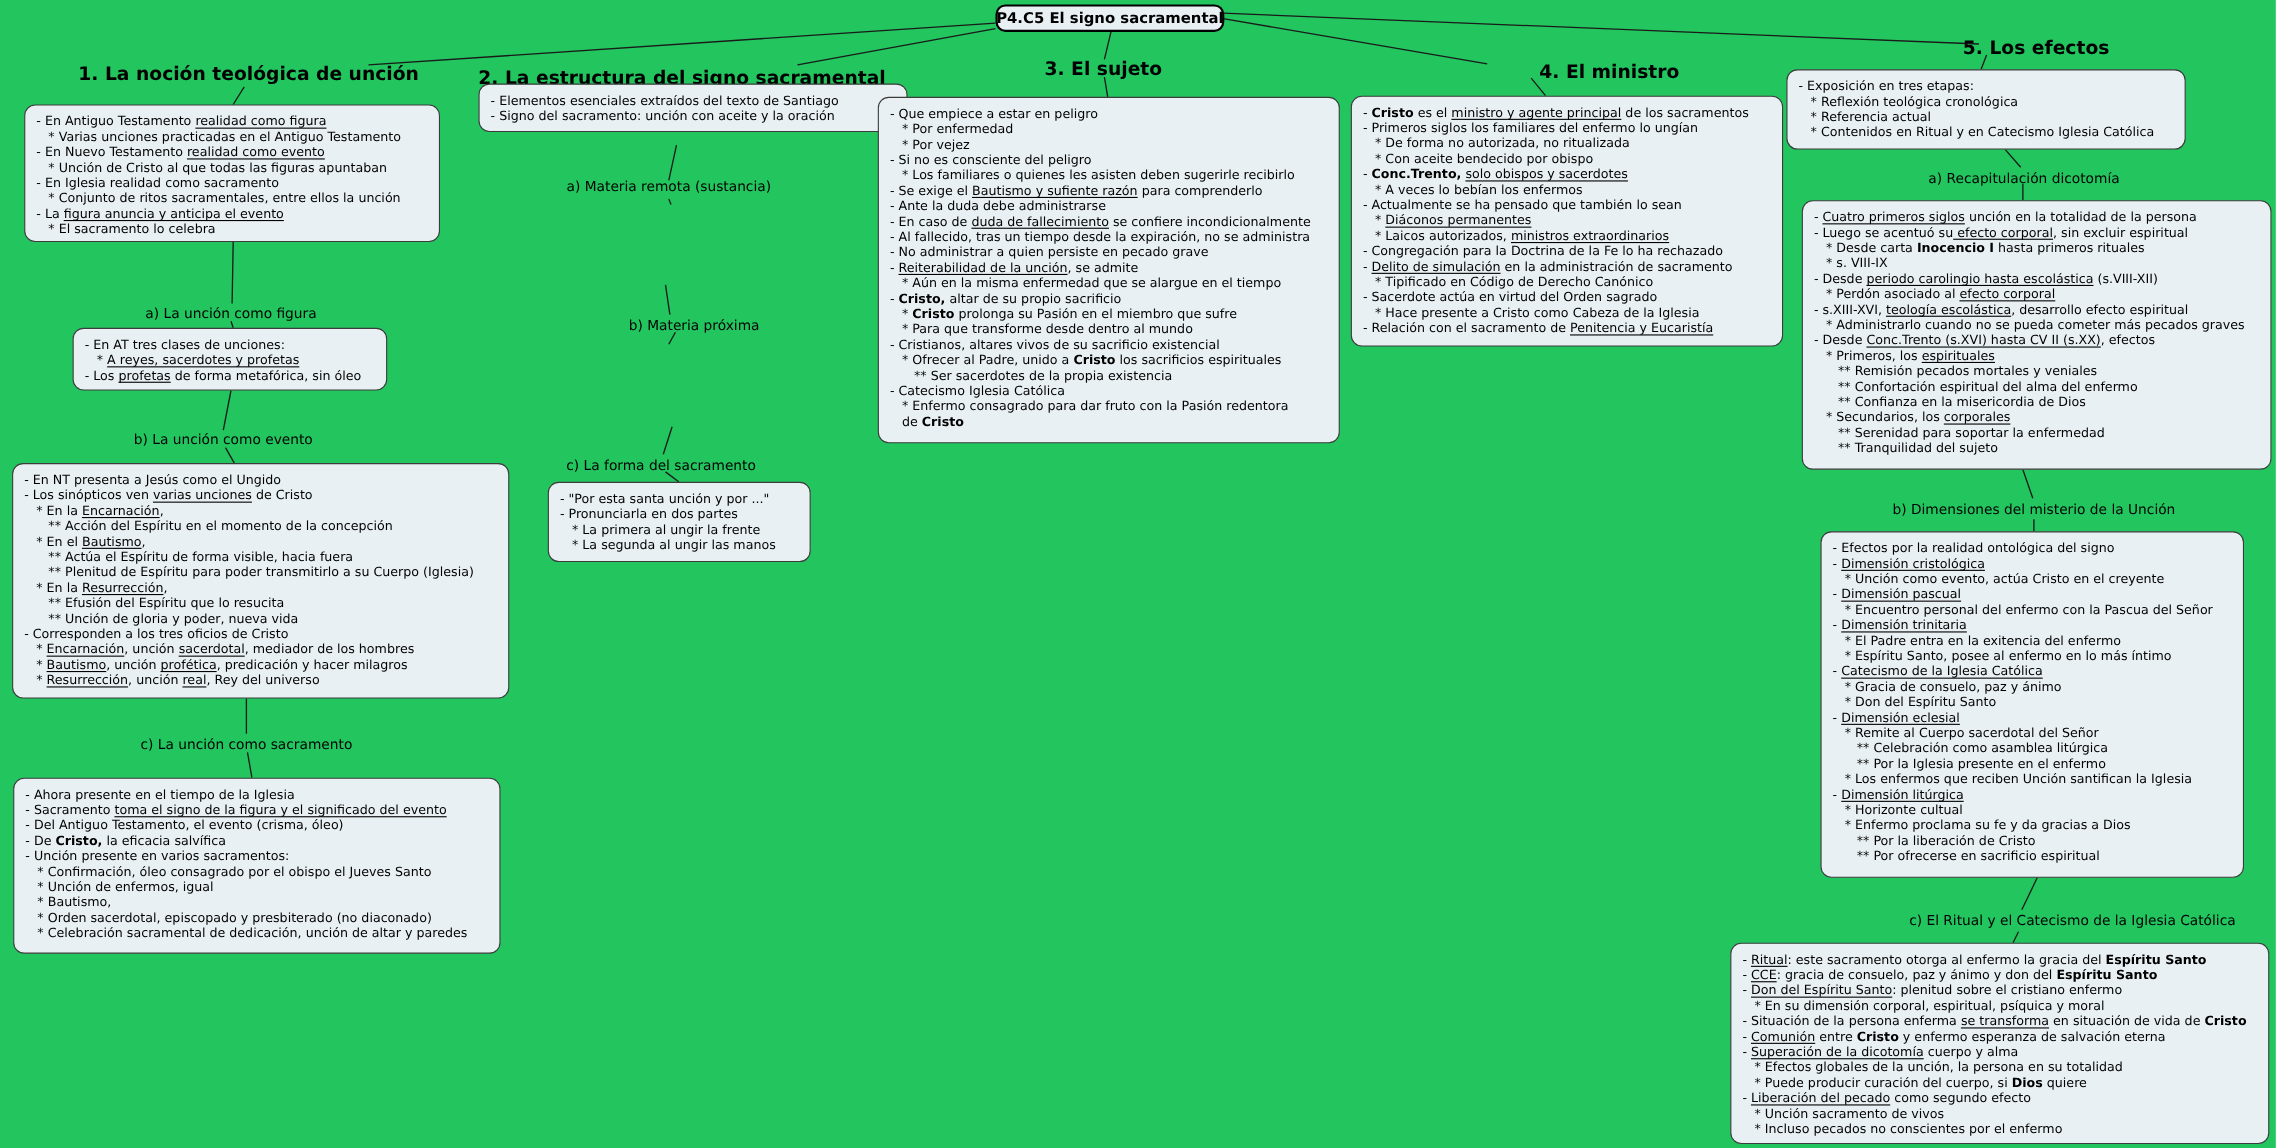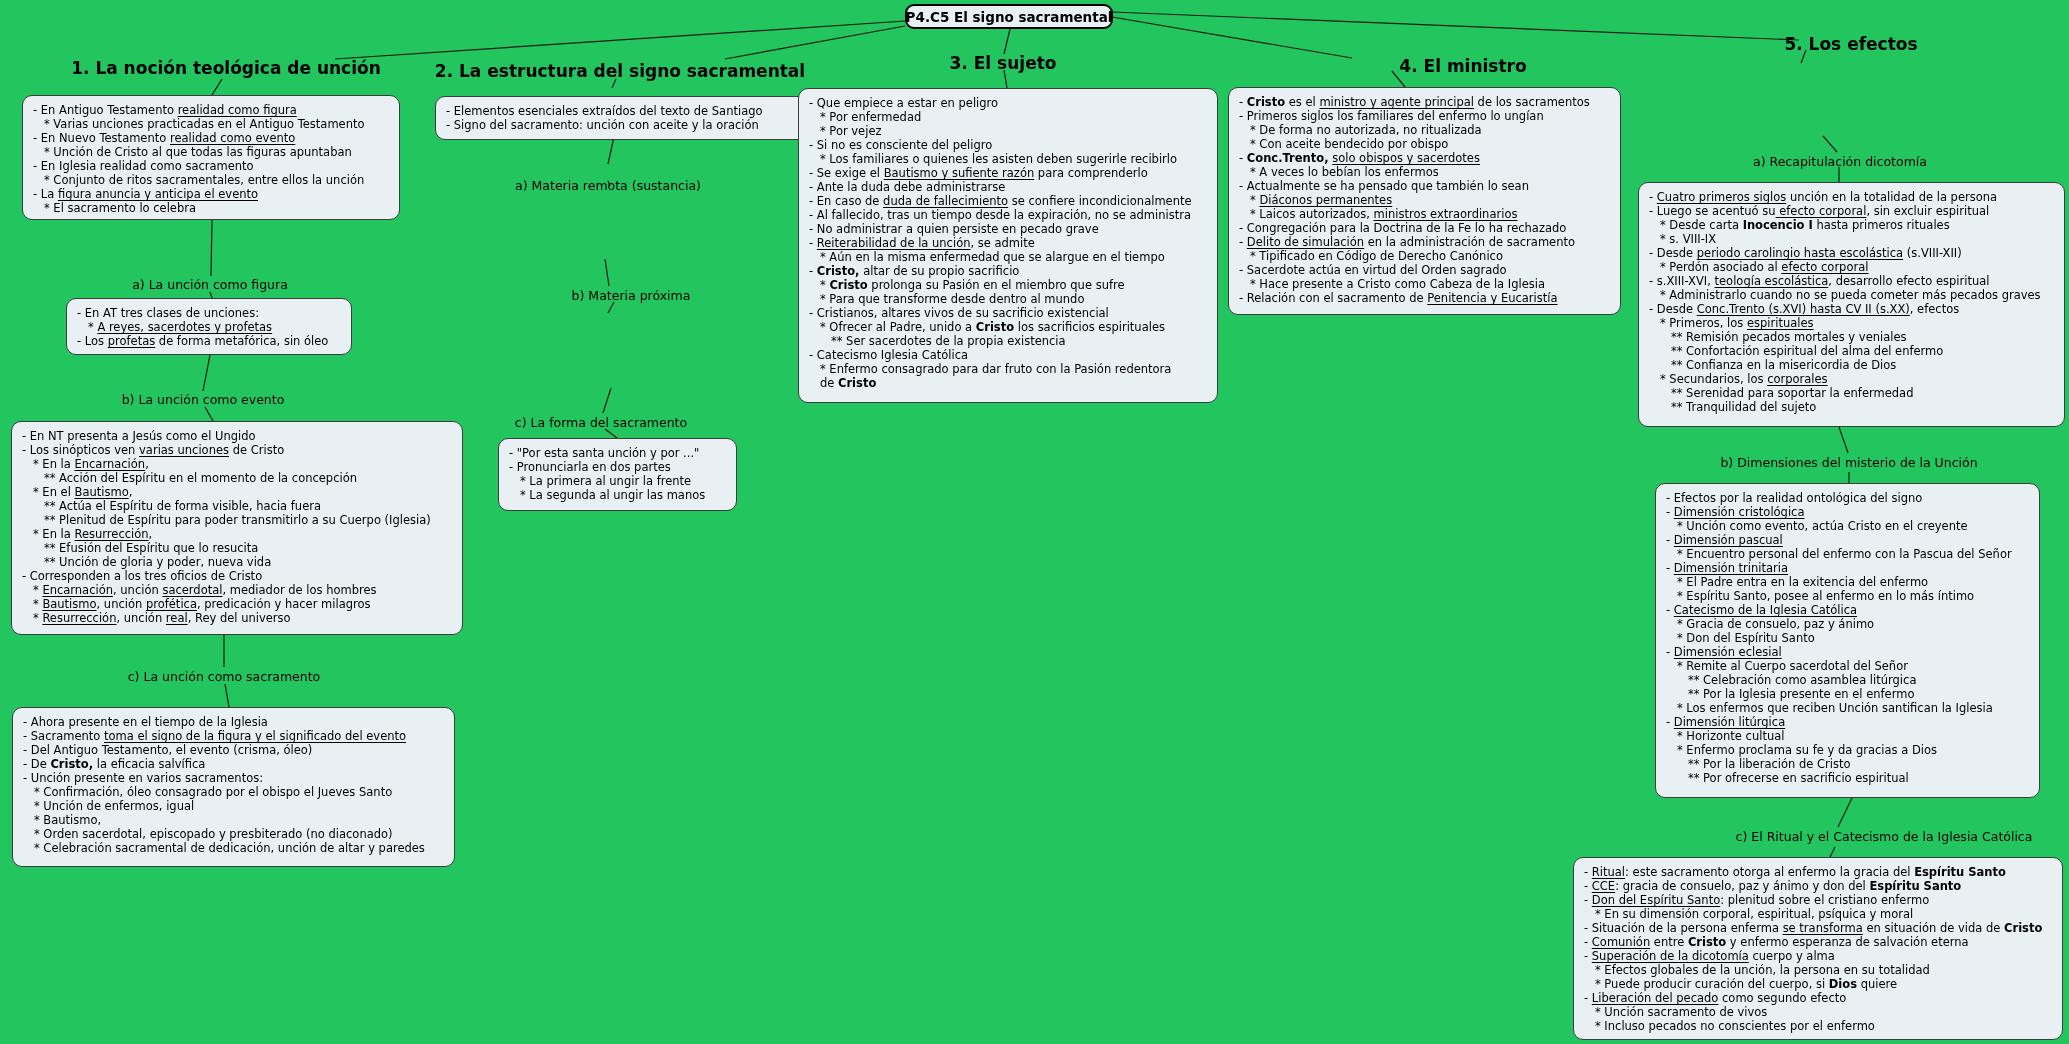--- a/index.html
+++ b/index.html
@@ -66,33 +66,34 @@
   <div class="heading" style="left:226px;top:58px">1. La noción teológica de unción</div>
   <div class="node" style="left:22px;top:95px;width:378px;height:125px"><div class="ln">- En Antiguo Testamento <u>realidad como figura</u></div><div class="ln">   * Varias unciones practicadas en el Antiguo Testamento</div><div class="ln">- En Nuevo Testamento <u>realidad como evento</u></div><div class="ln">   * Unción de Cristo al que todas las figuras apuntaban</div><div class="ln">- En Iglesia realidad como sacramento</div><div class="ln">   * Conjunto de ritos sacramentales, entre ellos la unción</div><div class="ln">- La <u>figura anuncia y anticipa el evento</u></div><div class="ln">   * El sacramento lo celebra</div></div>
   <div class="linklabel" style="left:210px;top:277px">a) La unción como figura</div>
   <div class="node" style="left:66px;top:298px;width:286px;height:57px"><div class="ln">- En AT tres clases de unciones:</div><div class="ln">   * <u>A reyes, sacerdotes y profetas</u></div><div class="ln">- Los <u>profetas</u> de forma metafórica, sin óleo</div></div>
   <div class="linklabel" style="left:203px;top:392px">b) La unción como evento</div>
   <div class="node" style="left:11px;top:421px;width:452px;height:214px"><div class="ln">- En NT presenta a Jesús como el Ungido</div><div class="ln">- Los sinópticos ven <u>varias unciones</u> de Cristo</div><div class="ln">   * En la <u>Encarnación</u>,</div><div class="ln">      ** Acción del Espíritu en el momento de la concepción</div><div class="ln">   * En el <u>Bautismo</u>,</div><div class="ln">      ** Actúa el Espíritu de forma visible, hacia fuera</div><div class="ln">      ** Plenitud de Espíritu para poder transmitirlo a su Cuerpo (Iglesia)</div><div class="ln">   * En la <u>Resurrección</u>,</div><div class="ln">      ** Efusión del Espíritu que lo resucita</div><div class="ln">      ** Unción de gloria y poder, nueva vida</div><div class="ln">- Corresponden a los tres oficios de Cristo</div><div class="ln">   * <u>Encarnación</u>, unción <u>sacerdotal</u>, mediador de los hombres</div><div class="ln">   * <u>Bautismo</u>, unción <u>profética</u>, predicación y hacer milagros</div><div class="ln">   * <u>Resurrección</u>, unción <u>real</u>, Rey del universo</div></div>
   <div class="linklabel" style="left:224px;top:669px">c) La unción como sacramento</div>
   <div class="node" style="left:12px;top:707px;width:443px;height:160px"><div class="ln">- Ahora presente en el tiempo de la Iglesia</div><div class="ln">- Sacramento <u>toma el signo de la figura y el significado del evento</u></div><div class="ln">- Del Antiguo Testamento, el evento (crisma, óleo)</div><div class="ln">- De <b>Cristo,</b> la eficacia salvífica</div><div class="ln">- Unción presente en varios sacramentos:</div><div class="ln">   * Confirmación, óleo consagrado por el obispo el Jueves Santo</div><div class="ln">   * Unción de enfermos, igual</div><div class="ln">   * Bautismo,</div><div class="ln">   * Orden sacerdotal, episcopado y presbiterado (no diaconado)</div><div class="ln">   * Celebración sacramental de dedicación, unción de altar y paredes</div></div>
 
   <div class="heading" style="left:620px;top:61px">2. La estructura del signo sacramental</div>
-  <div class="node" style="left:435px;top:96px;width:390px;height:44px"><div class="ln">- Elementos esenciales extraídos del texto de Santiago</div><div class="ln">- Signo del sacramento: unción con aceite y la oración</div></div>
-  <div class="linklabel" style="left:608px;top:178px">a) Materia remota (sustancia)</div>
+  <div class="node" style="left:435px;top:76px;width:390px;height:44px"><div class="ln">- Elementos esenciales extraídos del texto de Santiago</div><div class="ln">- Signo del sacramento: unción con aceite y la oración</div></div>
+  <div class="linklabel" style="left:608px;top:162px">a) Materia remota (sustancia)</div>
   <div class="linklabel" style="left:631px;top:288px">b) Materia próxima</div>
   <div class="linklabel" style="left:601px;top:415px">c) La forma del sacramento</div>
   <div class="node" style="left:498px;top:438px;width:239px;height:73px"><div class="ln">- "Por esta santa unción y por ..."</div><div class="ln">- Pronunciarla en dos partes</div><div class="ln">   * La primera al ungir la frente</div><div class="ln">   * La segunda al ungir las manos</div></div>
 
   <div class="heading" style="left:1003px;top:53px">3. El sujeto</div>
   <div class="node" style="left:798px;top:88px;width:420px;height:315px"><div class="ln">- Que empiece a estar en peligro</div><div class="ln">   * Por enfermedad</div><div class="ln">   * Por vejez</div><div class="ln">- Si no es consciente del peligro</div><div class="ln">   * Los familiares o quienes les asisten deben sugerirle recibirlo</div><div class="ln">- Se exige el <u>Bautismo y sufiente razón</u> para comprenderlo</div><div class="ln">- Ante la duda debe administrarse</div><div class="ln">- En caso de <u>duda de fallecimiento</u> se confiere incondicionalmente</div><div class="ln">- Al fallecido, tras un tiempo desde la expiración, no se administra</div><div class="ln">- No administrar a quien persiste en pecado grave</div><div class="ln">- <u>Reiterabilidad de la unción</u>, se admite</div><div class="ln">   * Aún en la misma enfermedad que se alargue en el tiempo</div><div class="ln">- <b>Cristo,</b> altar de su propio sacrificio</div><div class="ln">   * <b>Cristo</b> prolonga su Pasión en el miembro que sufre</div><div class="ln">   * Para que transforme desde dentro al mundo</div><div class="ln">- Cristianos, altares vivos de su sacrificio existencial</div><div class="ln">   * Ofrecer al Padre, unido a <b>Cristo</b> los sacrificios espirituales</div><div class="ln">      ** Ser sacerdotes de la propia existencia</div><div class="ln">- Catecismo Iglesia Católica</div><div class="ln">   * Enfermo consagrado para dar fruto con la Pasión redentora</div><div class="ln">   de <b>Cristo</b></div></div>
 
   <div class="heading" style="left:1463px;top:56px">4. El ministro</div>
   <div class="node" style="left:1228px;top:87px;width:393px;height:228px"><div class="ln">- <b>Cristo</b> es el <u>ministro y agente principal</u> de los sacramentos</div><div class="ln">- Primeros siglos los familiares del enfermo lo ungían</div><div class="ln">   * De forma no autorizada, no ritualizada</div><div class="ln">   * Con aceite bendecido por obispo</div><div class="ln">- <b>Conc.Trento,</b> <u>solo obispos y sacerdotes</u></div><div class="ln">   * A veces lo bebían los enfermos</div><div class="ln">- Actualmente se ha pensado que también lo sean</div><div class="ln">   * <u>Diáconos permanentes</u></div><div class="ln">   * Laicos autorizados, <u>ministros extraordinarios</u></div><div class="ln">- Congregación para la Doctrina de la Fe lo ha rechazado</div><div class="ln">- <u>Delito de simulación</u> en la administración de sacramento</div><div class="ln">   * Tipificado en Código de Derecho Canónico</div><div class="ln">- Sacerdote actúa en virtud del Orden sagrado</div><div class="ln">   * Hace presente a Cristo como Cabeza de la Iglesia</div><div class="ln">- Relación con el sacramento de <u>Penitencia y Eucaristía</u></div></div>
 
   <div class="heading" style="left:1851px;top:34px">5. Los efectos</div>
+  <div class="node" style="left:1624px;top:63px;width:363px;height:73px"><div class="ln">- Exposición en tres etapas:</div><div class="ln">   * Reflexión teológica cronológica</div><div class="ln">   * Referencia actual</div><div class="ln">   * Contenidos en Ritual y en Catecismo Iglesia Católica</div></div>
   <div class="linklabel" style="left:1840px;top:154px">a) Recapitulación dicotomía</div>
   <div class="node" style="left:1638px;top:182px;width:427px;height:245px"><div class="ln">- <u>Cuatro primeros siglos</u> unción en la totalidad de la persona</div><div class="ln">- Luego se acentuó su<u> efecto corporal</u>, sin excluir espiritual</div><div class="ln">   * Desde carta <b>Inocencio I</b> hasta primeros rituales</div><div class="ln">   * s. VIII-IX</div><div class="ln">- Desde <u>periodo carolingio hasta escolástica</u> (s.VIII-XII)</div><div class="ln">   * Perdón asociado al <u>efecto corporal</u></div><div class="ln">- s.XIII-XVI, <u>teología escolástica</u>, desarrollo efecto espiritual</div><div class="ln">   * Administrarlo cuando no se pueda cometer más pecados graves</div><div class="ln">- Desde <u>Conc.Trento (s.XVI) hasta CV II (s.XX)</u>, efectos</div><div class="ln">   * Primeros, los <u>espirituales</u></div><div class="ln">      ** Remisión pecados mortales y veniales</div><div class="ln">      ** Confortación espiritual del alma del enfermo</div><div class="ln">      ** Confianza en la misericordia de Dios</div><div class="ln">   * Secundarios, los <u>corporales</u></div><div class="ln">      ** Serenidad para soportar la enfermedad</div><div class="ln">      ** Tranquilidad del sujeto</div></div>
   <div class="linklabel" style="left:1849px;top:455px">b) Dimensiones del misterio de la Unción</div>
   <div class="node" style="left:1655px;top:483px;width:385px;height:315px"><div class="ln">- Efectos por la realidad ontológica del signo</div><div class="ln">- <u>Dimensión cristológica</u></div><div class="ln">   * Unción como evento, actúa Cristo en el creyente</div><div class="ln">- <u>Dimensión pascual</u></div><div class="ln">   * Encuentro personal del enfermo con la Pascua del Señor</div><div class="ln">- <u>Dimensión trinitaria</u></div><div class="ln">   * El Padre entra en la exitencia del enfermo</div><div class="ln">   * Espíritu Santo, posee al enfermo en lo más íntimo</div><div class="ln">- <u>Catecismo de la Iglesia Católica</u></div><div class="ln">   * Gracia de consuelo, paz y ánimo</div><div class="ln">   * Don del Espíritu Santo</div><div class="ln">- <u>Dimensión eclesial</u></div><div class="ln">   * Remite al Cuerpo sacerdotal del Señor</div><div class="ln">      ** Celebración como asamblea litúrgica</div><div class="ln">      ** Por la Iglesia presente en el enfermo</div><div class="ln">   * Los enfermos que reciben Unción santifican la Iglesia</div><div class="ln">- <u>Dimensión litúrgica</u></div><div class="ln">   * Horizonte cultual</div><div class="ln">   * Enfermo proclama su fe y da gracias a Dios</div><div class="ln">      ** Por la liberación de Cristo</div><div class="ln">      ** Por ofrecerse en sacrificio espiritual</div></div>
   <div class="linklabel" style="left:1884px;top:829px">c) El Ritual y el Catecismo de la Iglesia Católica</div>
   <div class="node" style="left:1573px;top:857px;width:490px;height:183px"><div class="ln">- <u>Ritual</u>: este sacramento otorga al enfermo la gracia del <b>Espíritu Santo</b></div><div class="ln">- <u>CCE</u>: gracia de consuelo, paz y ánimo y don del <b>Espíritu Santo</b></div><div class="ln">- <u>Don del Espíritu Santo</u>: plenitud sobre el cristiano enfermo</div><div class="ln">   * En su dimensión corporal, espiritual, psíquica y moral</div><div class="ln">- Situación de la persona enferma <u>se transforma</u> en situación de vida de <b>Cristo</b></div><div class="ln">- <u>Comunión</u> entre <b>Cristo</b> y enfermo esperanza de salvación eterna</div><div class="ln">- <u>Superación de la dicotomía</u> cuerpo y alma</div><div class="ln">   * Efectos globales de la unción, la persona en su totalidad</div><div class="ln">   * Puede producir curación del cuerpo, si <b>Dios</b> quiere</div><div class="ln">- <u>Liberación del pecado</u> como segundo efecto</div><div class="ln">   * Unción sacramento de vivos</div><div class="ln">   * Incluso pecados no conscientes por el enfermo</div></div>
 
 </div>
 
 </body></html>

